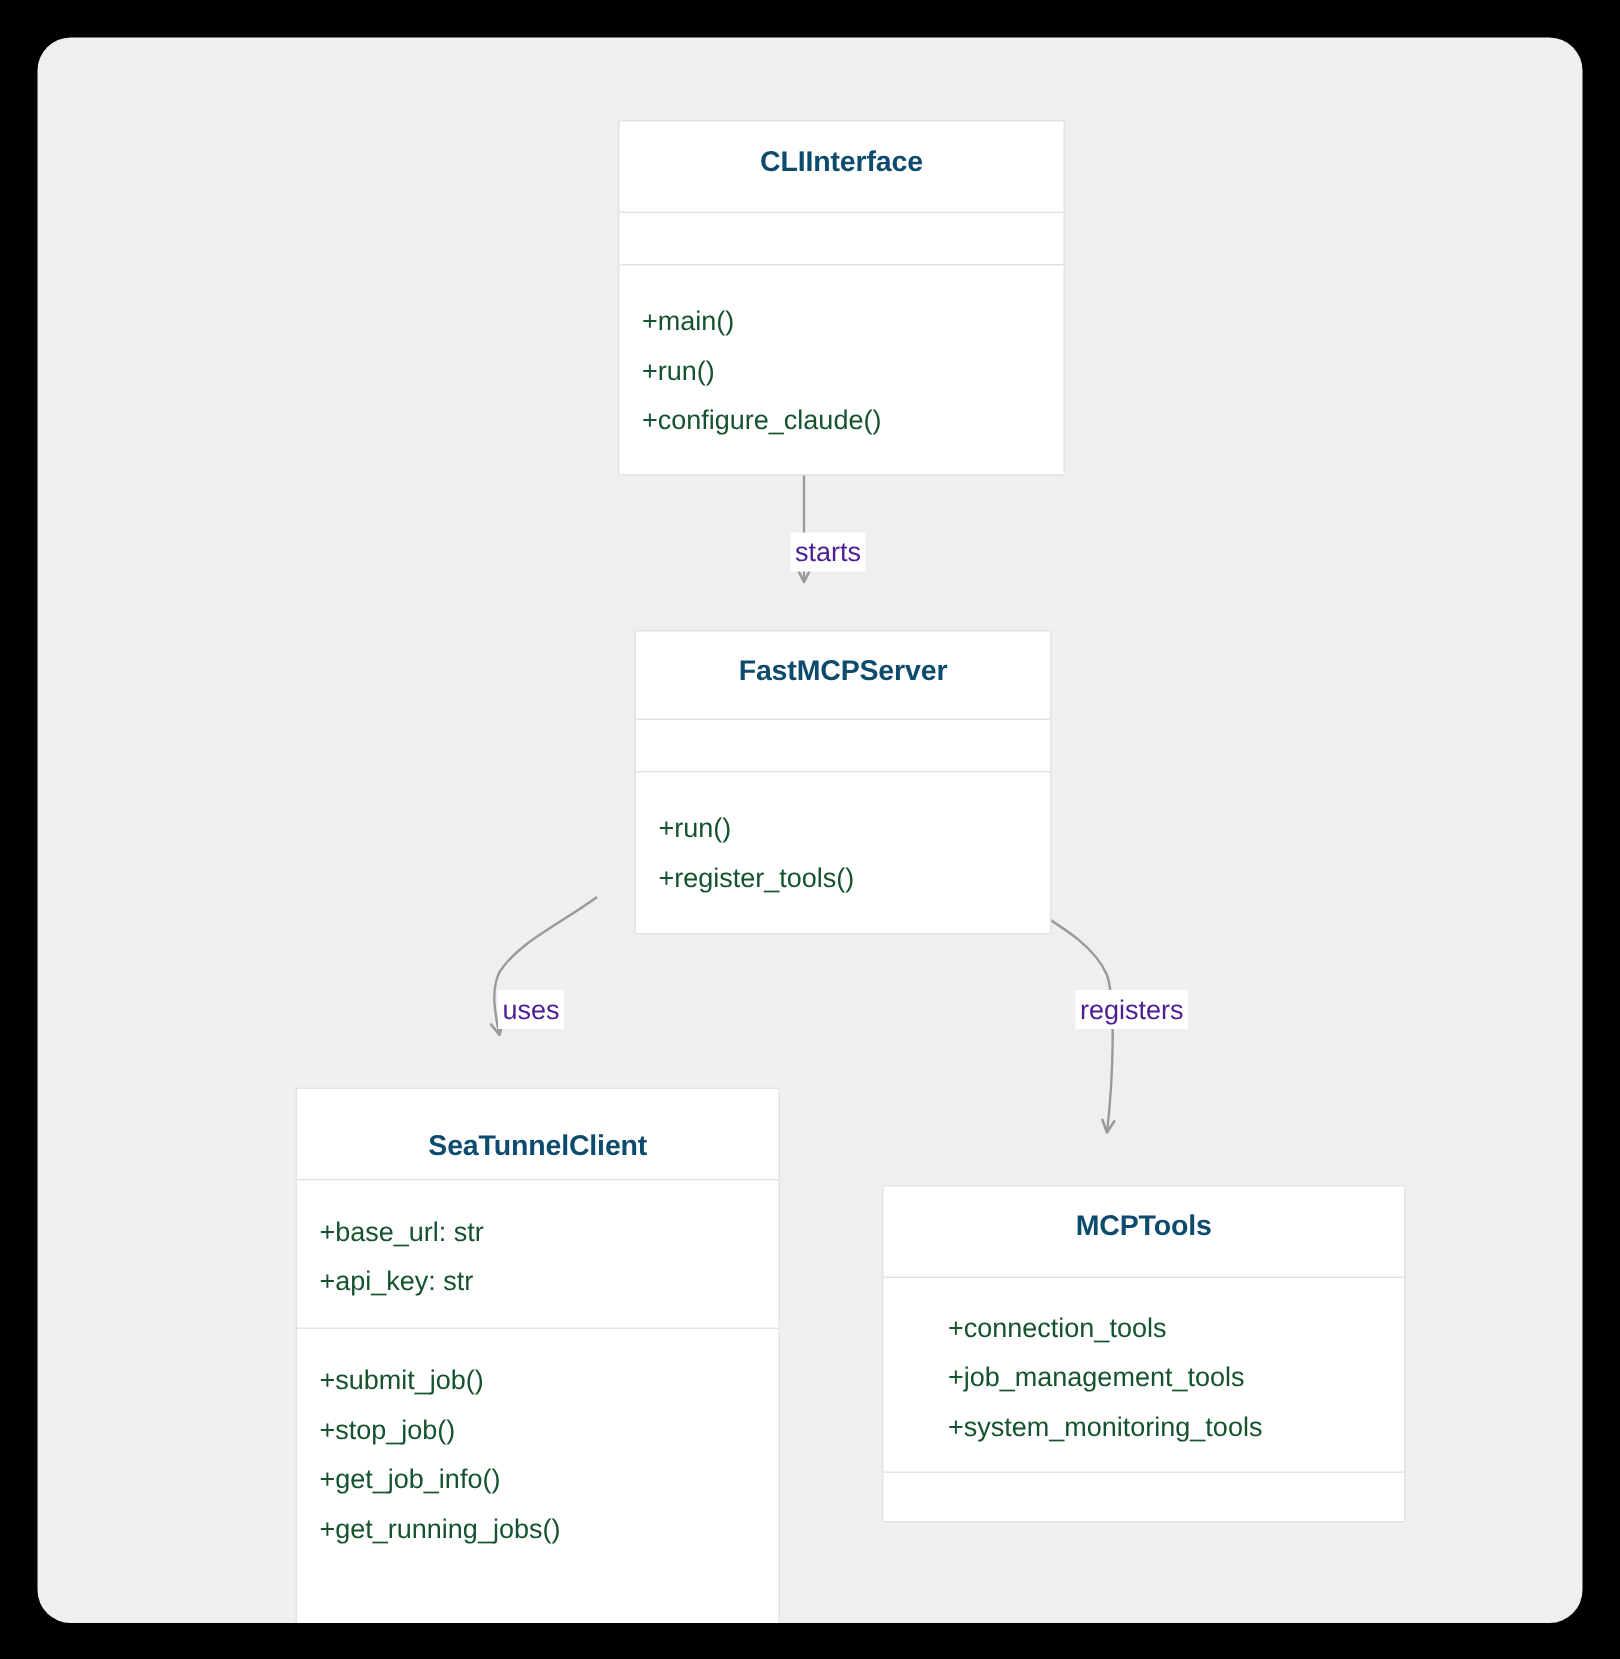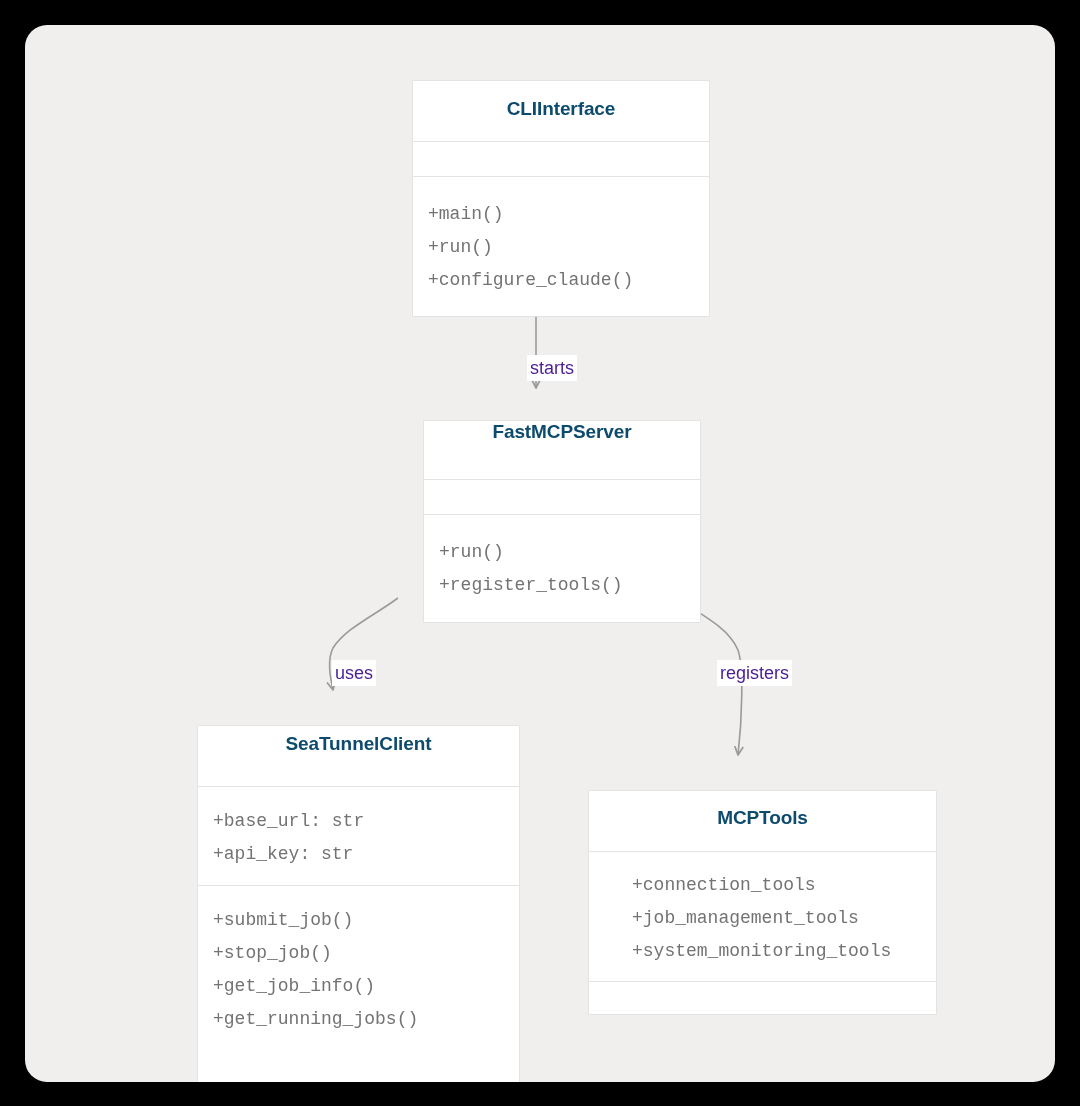--- a/index.html
+++ b/index.html
@@ -51,26 +51,25 @@
     color: #0c4a6e;
     letter-spacing: -0.1px;
     box-sizing: border-box;
   }
   .compartment {
     border-top: 1px solid #e3e3e3;
     box-sizing: border-box;
   }
   .member-row {
     font-size: 18px;
-    color: #737373;
+    color: #14532d;
     line-height: 33px;
     white-space: nowrap;
     padding-left: 15px;
     box-sizing: border-box;
-    font-family: Liberation Mono, monospace;
   }
   .compartment.empty {
     height: 35px;
   }
   .edge-label {
     position: absolute;
     background: #ffffff;
     color: #4c1d95;
     font-size: 18px;
     line-height: 24px;
@@ -78,25 +77,25 @@
     white-space: nowrap;
     box-sizing: border-box;
   }
 
   
   #class-cliinterface { left: 387px; top: 55px;  width: 298px; height: 237px; }
   #class-cliinterface .class-title { padding-top: 17px; height: 60px; }
   #class-cliinterface .methods { padding-top: 21px; padding-bottom: 10px; }
 
   #class-fastmcpserver { left: 398px; top: 395px; width: 278px; height: 203px; }
-  #class-fastmcpserver .class-title { padding-top: 0; height: 58px; }
+  #class-fastmcpserver .class-title { padding-top: 16px; height: 58px; }
   #class-fastmcpserver .methods { padding-top: 21px; padding-bottom: 10px; }
 
   #class-seatunnelclient { left: 172px; top: 700px; width: 323px; height: 358px; }
-  #class-seatunnelclient .class-title { padding-top: 7px; height: 60px; }
+  #class-seatunnelclient .class-title { padding-top: 28px; height: 60px; }
   #class-seatunnelclient .attributes { padding-top: 18px; padding-bottom: 14px; }
   #class-seatunnelclient .methods { padding-top: 18px; padding-bottom: 14px; }
 
   #class-mcptools { left: 563px; top: 765px; width: 349px; height: 225px; }
   #class-mcptools .class-title { padding-top: 16px; height: 60px; }
   #class-mcptools .attributes { padding-top: 17px; padding-bottom: 13px; padding-left: 28px; }
 
   
   #label-starts    { left: 502px; top: 330px; }
   #label-uses      { left: 307px; top: 635px; }

